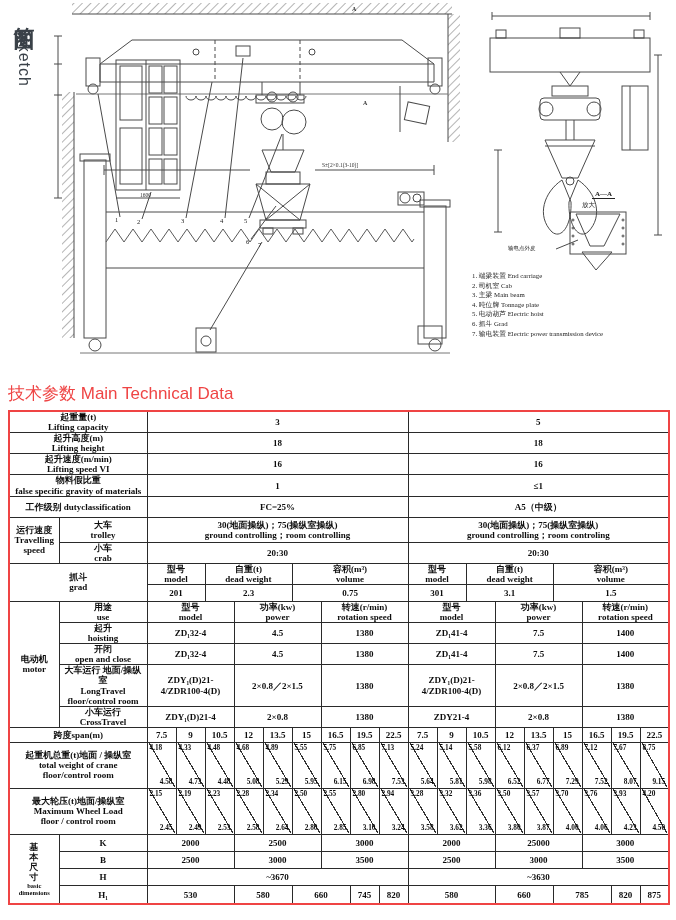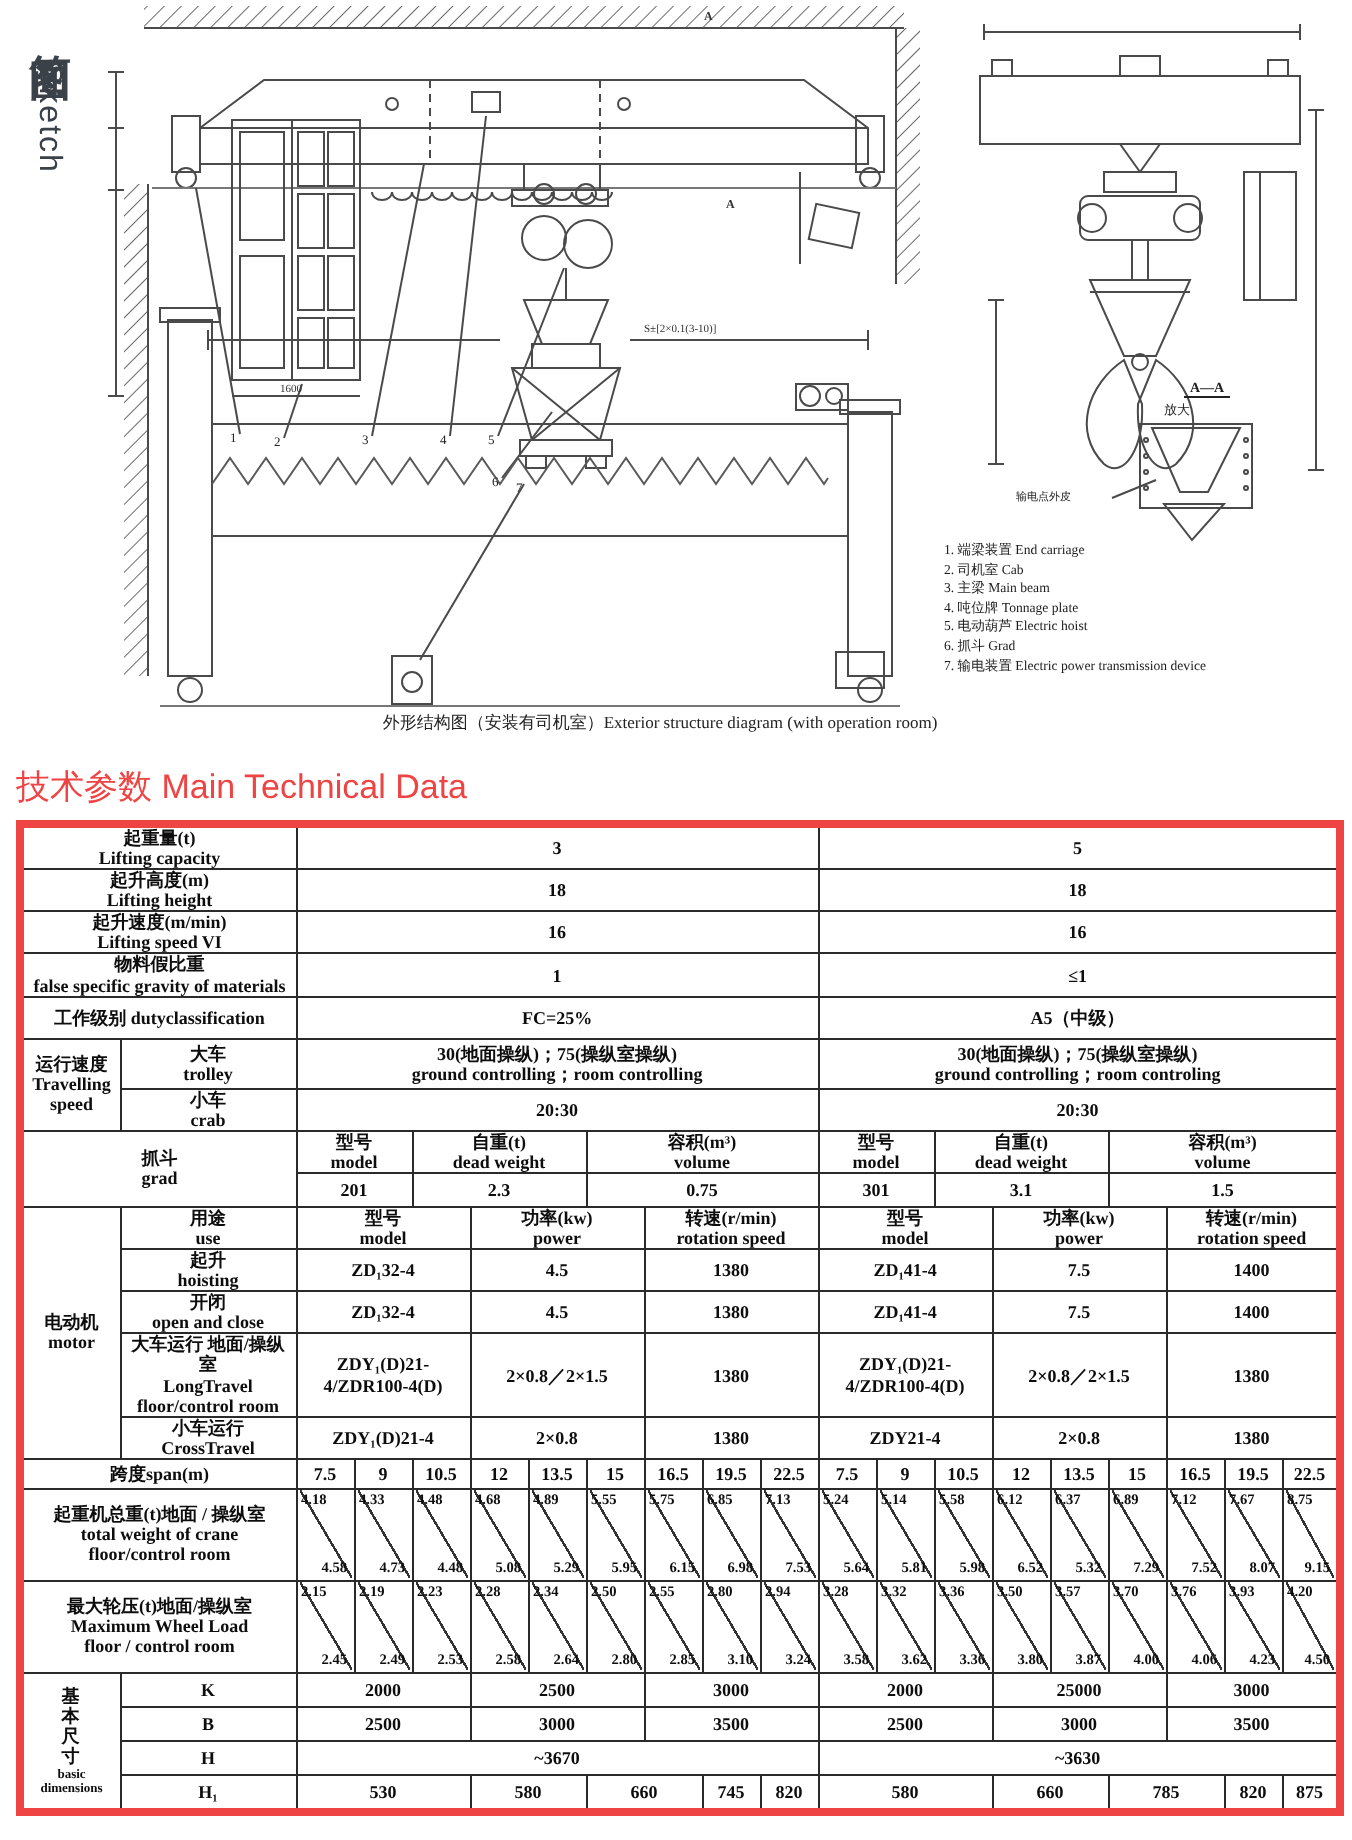--- a/index.html
+++ b/index.html
@@ -20,21 +20,21 @@
   .detail-sub{position:absolute;left:582px;top:201px;font-size:6.5px;color:#222;}
   .detail-note{position:absolute;left:508px;top:245px;font-size:5.5px;color:#222;}
   .legend{position:absolute;left:472px;top:271px;font-size:6.8px;line-height:9.6px;color:#1c1c1c;}
   .legend div{white-space:nowrap;}
   .caption{position:absolute;left:0;top:356px;width:660px;text-align:center;font-size:8.5px;color:#222;}
   
   .section-heading{margin:6px 0 5px 8px;font-family:"Liberation Sans","DejaVu Sans",sans-serif;
                    font-size:17px;color:#ef4444;}
   
   .tech-table{border-collapse:collapse;table-layout:fixed;width:660px;margin:0 0 0 8px;
-              border:4px solid #ef4444;}
+              border:2px solid #ef4444;}
   .tech-table td{border:1px solid #2a2a2a;text-align:center;vertical-align:middle;
                  padding:0 1px;font-weight:bold;font-size:9px;line-height:1.12;
                  white-space:pre-line;overflow:hidden;color:#0d0d0d;}
   .lbl{font-size:8px;}
   .lbl-lg{font-size:9.5px;margin-top:16px;}
   .big{font-size:10px;}
   .sm{font-size:7px;}
   .xs{font-size:6px;line-height:1.05;}
   .spanv{font-size:8.5px;}
   .cn-v{display:block;font-size:9px;letter-spacing:1px;}
@@ -224,21 +224,20 @@
   <div class="legend">
     <div>1. 端梁装置  End carriage</div>
     <div>2. 司机室  Cab</div>
     <div>3. 主梁  Main beam</div>
     <div>4. 吨位牌  Tonnage plate</div>
     <div>5. 电动葫芦  Electric hoist</div>
     <div>6. 抓斗  Grad</div>
     <div>7. 输电装置  Electric power transmission device</div>
   </div>
 
-  <div class="caption">外形结构图（安装有司机室）Exterior structure diagram (with operation room)</div>
 </div>
 
 <div class="section-heading">技术参数 Main Technical Data</div>
 
 <table class="tech-table">
   <colgroup>
     <col style="width:50px">
       <col style="width:88px">
     <col span="18" style="width:29px">
   </colgroup>
@@ -402,21 +401,21 @@
         <td class=""><div class="diag"><span class="dtop">4.68</span><span class="dbot">5.08</span></div></td>
         <td class=""><div class="diag"><span class="dtop">4.89</span><span class="dbot">5.29</span></div></td>
         <td class=""><div class="diag"><span class="dtop">5.55</span><span class="dbot">5.95</span></div></td>
         <td class=""><div class="diag"><span class="dtop">5.75</span><span class="dbot">6.15</span></div></td>
         <td class=""><div class="diag"><span class="dtop">6.85</span><span class="dbot">6.98</span></div></td>
         <td class=""><div class="diag"><span class="dtop">7.13</span><span class="dbot">7.53</span></div></td>
         <td class=""><div class="diag"><span class="dtop">5.24</span><span class="dbot">5.64</span></div></td>
         <td class=""><div class="diag"><span class="dtop">5.14</span><span class="dbot">5.81</span></div></td>
         <td class=""><div class="diag"><span class="dtop">5.58</span><span class="dbot">5.98</span></div></td>
         <td class=""><div class="diag"><span class="dtop">6.12</span><span class="dbot">6.52</span></div></td>
-        <td class=""><div class="diag"><span class="dtop">6.37</span><span class="dbot">5.32</span></div></td>
+        <td class=""><div class="diag"><span class="dtop">6.37</span><span class="dbot">6.77</span></div></td>
         <td class=""><div class="diag"><span class="dtop">6.89</span><span class="dbot">7.29</span></div></td>
         <td class=""><div class="diag"><span class="dtop">7.12</span><span class="dbot">7.52</span></div></td>
         <td class=""><div class="diag"><span class="dtop">7.67</span><span class="dbot">8.07</span></div></td>
         <td class=""><div class="diag"><span class="dtop">8.75</span><span class="dbot">9.15</span></div></td>
       </tr>
     <tr class="r46">
       <td colspan="2" class="lbl">最大轮压(t)地面/操纵室
 Maximum Wheel Load
 floor / control room</td>
     <td class=""><div class="diag"><span class="dtop">2.15</span><span class="dbot">2.45</span></div></td>

